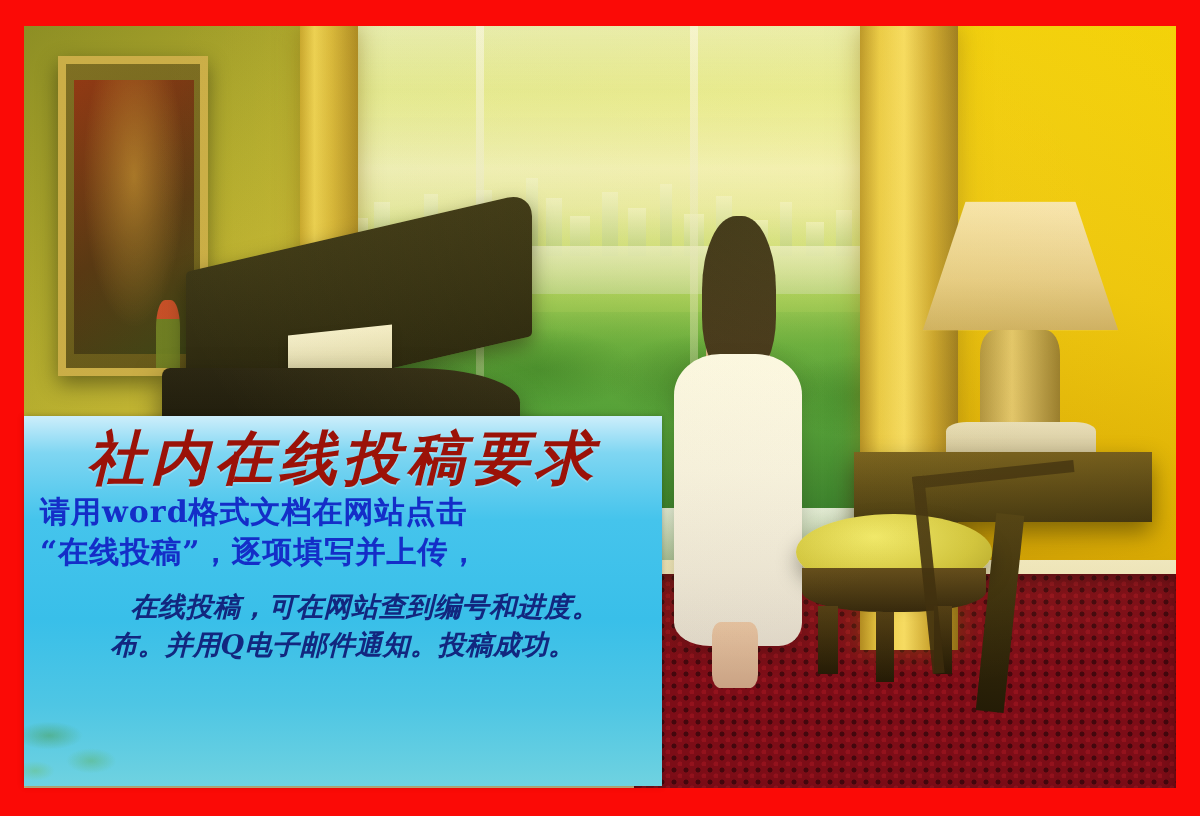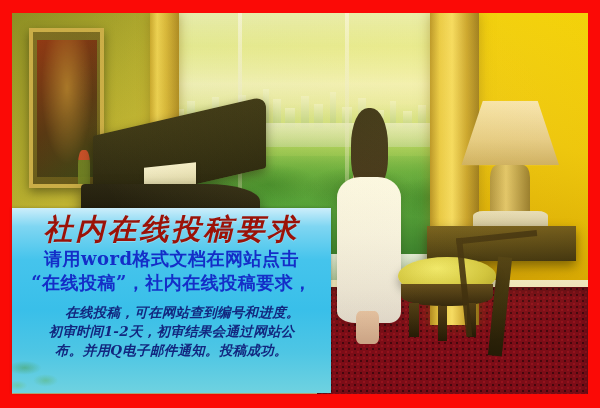--- a/index.html
+++ b/index.html
@@ -297,23 +297,22 @@
     font-size:29px;
     line-height:1.18;
     font-weight:bold;
     font-style:italic;
     color:#9b1208;
     letter-spacing:3px;
     text-shadow:0 1px 0 rgba(255,255,255,.25);
   }
 
   .panel-body{
-    text-align:center;
     font-family:"DejaVu Serif","Liberation Serif",serif;
-    font-size:18px;
+    font-size:15px;
     line-height:1.33;
     font-weight:bold;
     color:#142ec8;
     letter-spacing:.5px;
     padding:0 2px;
   }
   .panel-body div{white-space:nowrap;}
 
   .panel-note{
     margin-top:8px;
@@ -412,24 +411,23 @@
 
     <div class="warm"></div>
   </div>
 
   <div class="panel">
     <div class="panel-inner">
       <div class="panel-title">社内在线投稿要求</div>
 
       <div class="panel-body">
         <div>请用word格式文档在网站点击</div>
-        <div>“在线投稿”，社内在线投稿要求，</div>
+        <div>“在线投稿”，逐项填写并上传，</div>
       </div>
 
       <div class="panel-note">
         <div class="indent">在线投稿，可在网站查到编号和进度。</div>
-        <div>初审时间1-2天，初审结果会通过网站公</div>
         <div>布。并用Q电子邮件通知。投稿成功。</div>
       </div>
     </div>
   </div>
 
 </div>
 
 </body></html>

